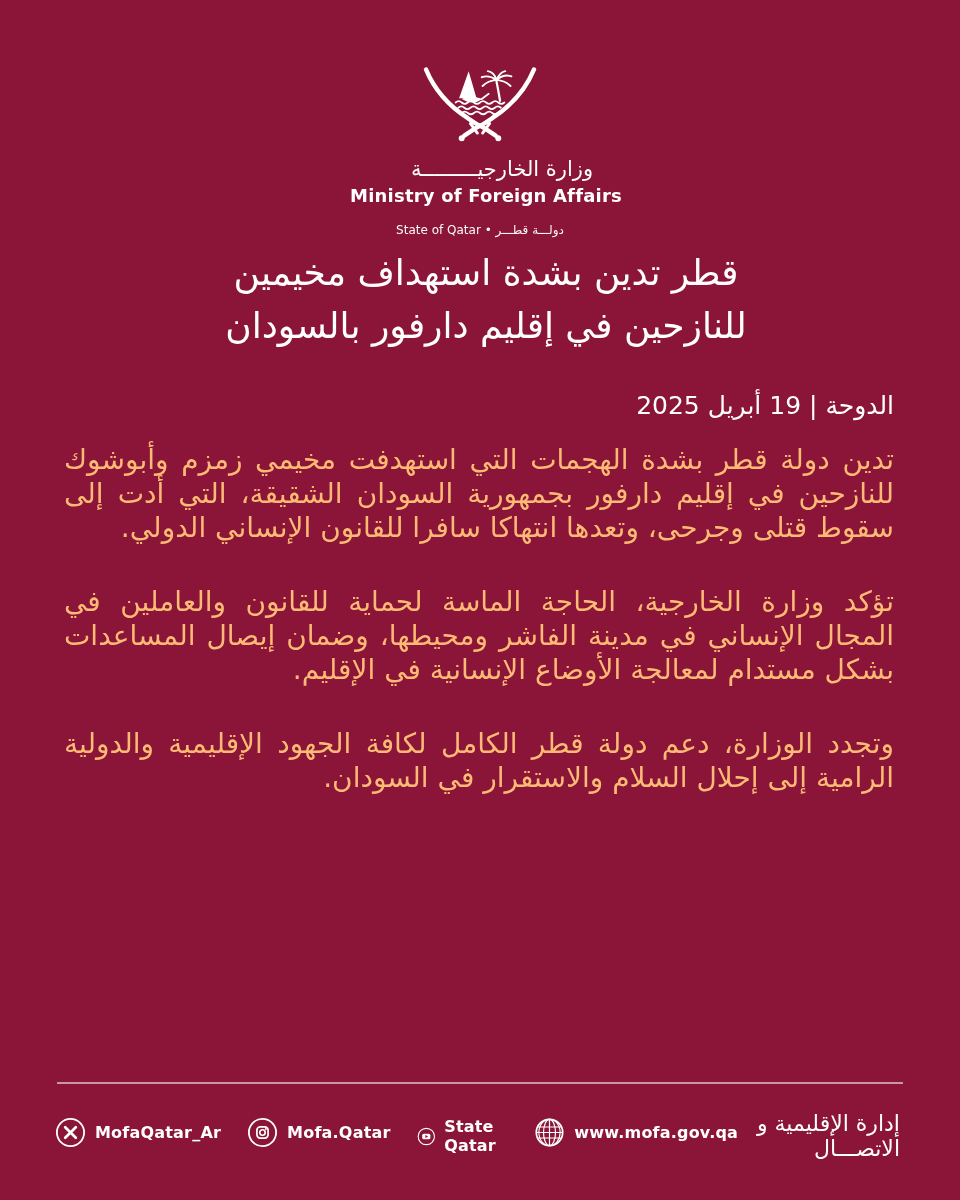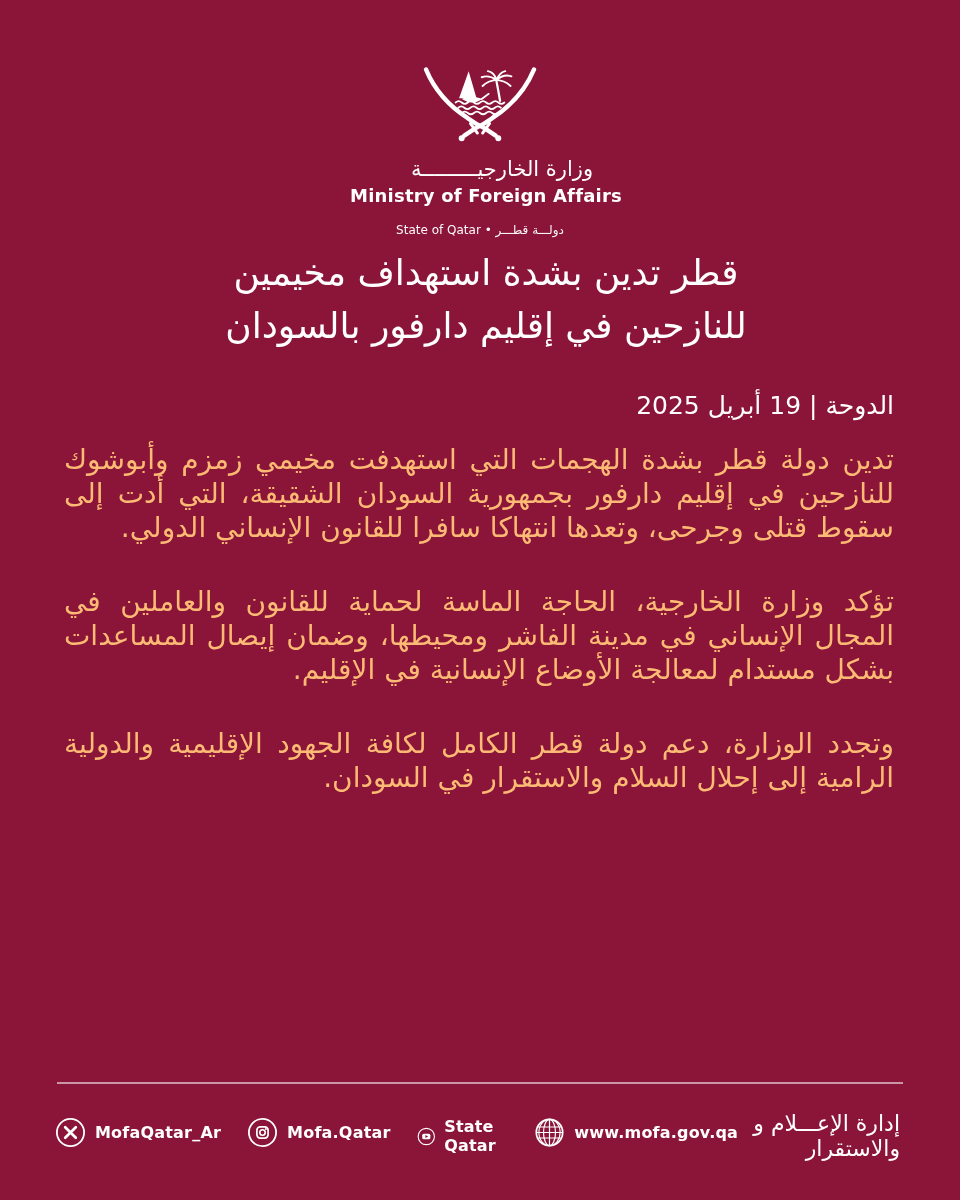--- a/index.html
+++ b/index.html
@@ -190,16 +190,16 @@
           <circle cx="15.5" cy="15.5" r="13.2" stroke="#FFFFFF" stroke-width="1.7" fill="none"></circle>
           <ellipse cx="15.5" cy="15.5" rx="6" ry="13.2" stroke="#FFFFFF" stroke-width="1.2" fill="none"></ellipse>
           <ellipse cx="15.5" cy="15.5" rx="10.6" ry="13.2" stroke="#FFFFFF" stroke-width="1.1" fill="none"></ellipse>
           <path d="M15.5 2.3 V28.7 M3.6 10 H27.4 M2.3 15.5 H28.7 M3.6 21 H27.4" stroke="#FFFFFF" stroke-width="1.2" fill="none"></path>
         </svg>
         <span class="label">www.mofa.gov.qa</span>
       </div>
 
     </div>
 
-    <div class="department">إدارة الإعـــلام و والاستقرار</div>
+    <div class="department">إدارة الإقليمية و الاتصـــال</div>
   </div>
 
 </div>
 
 </body></html>

